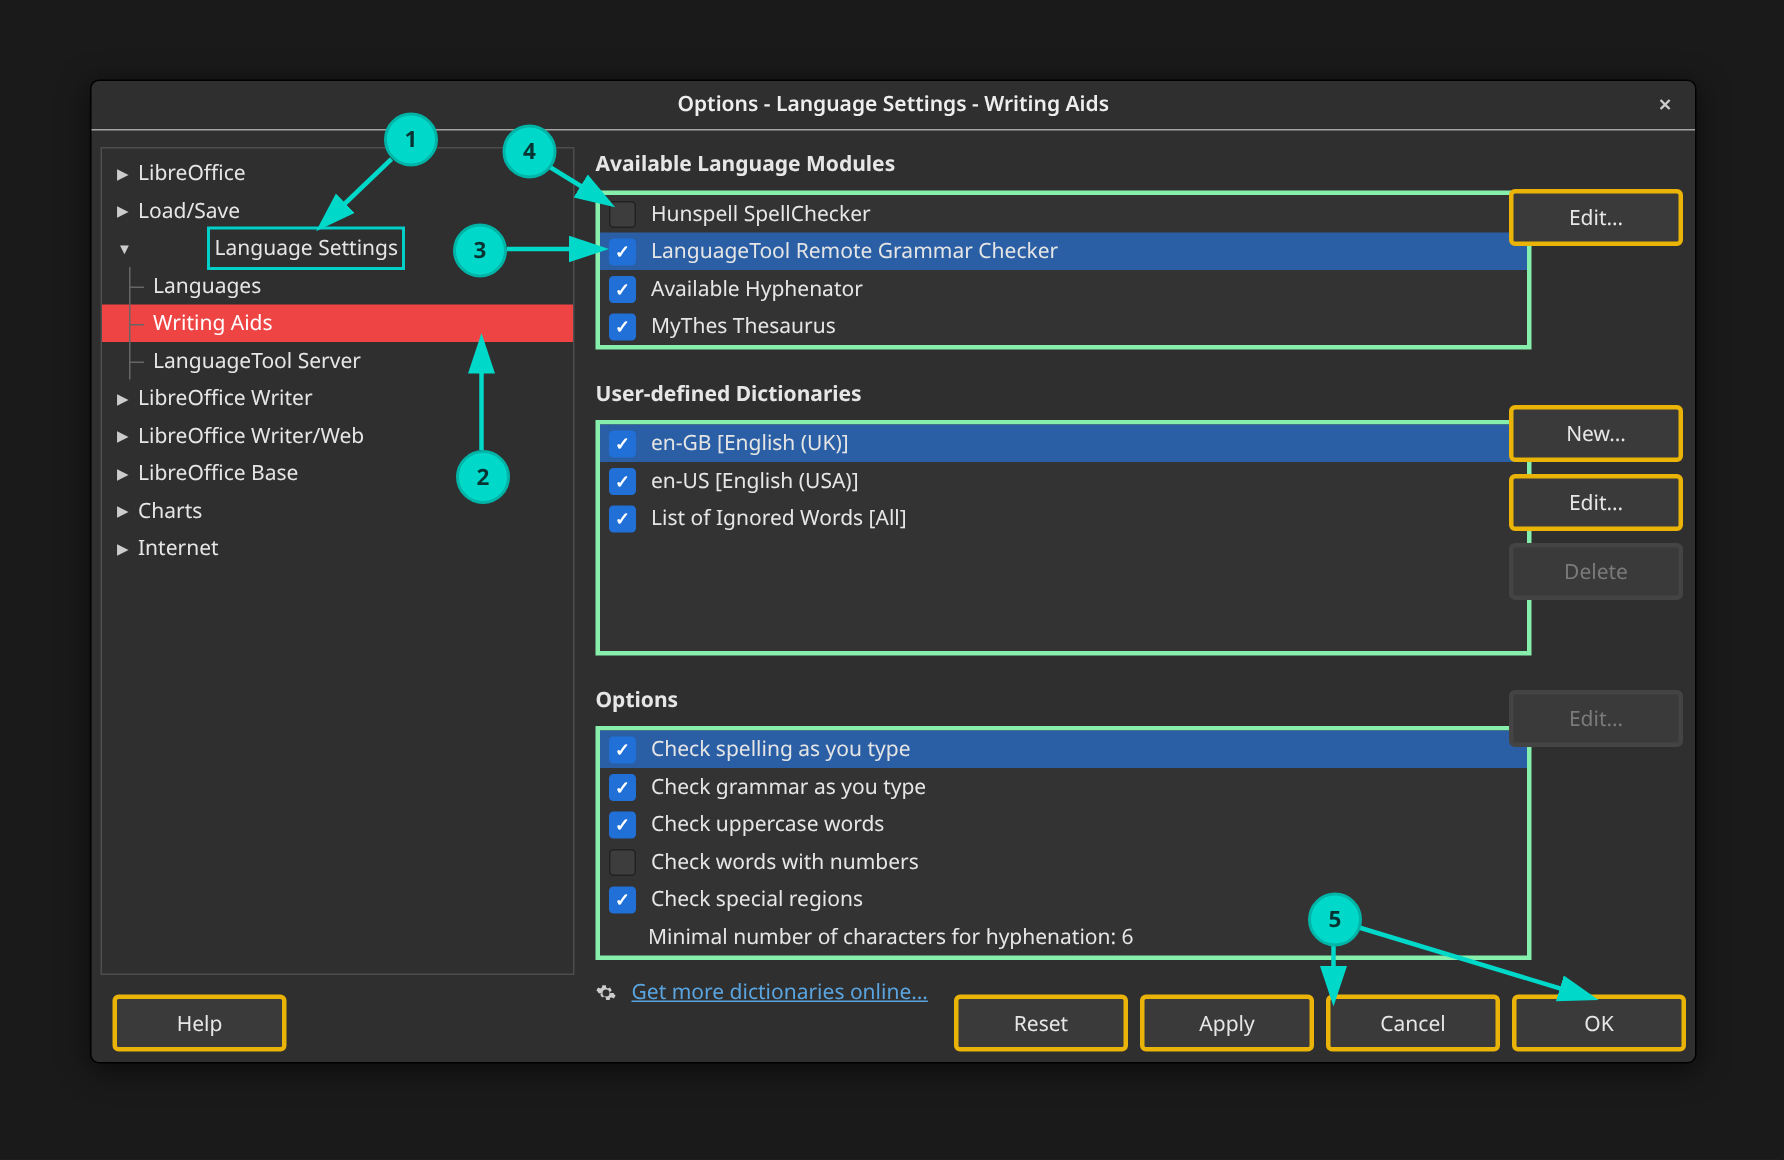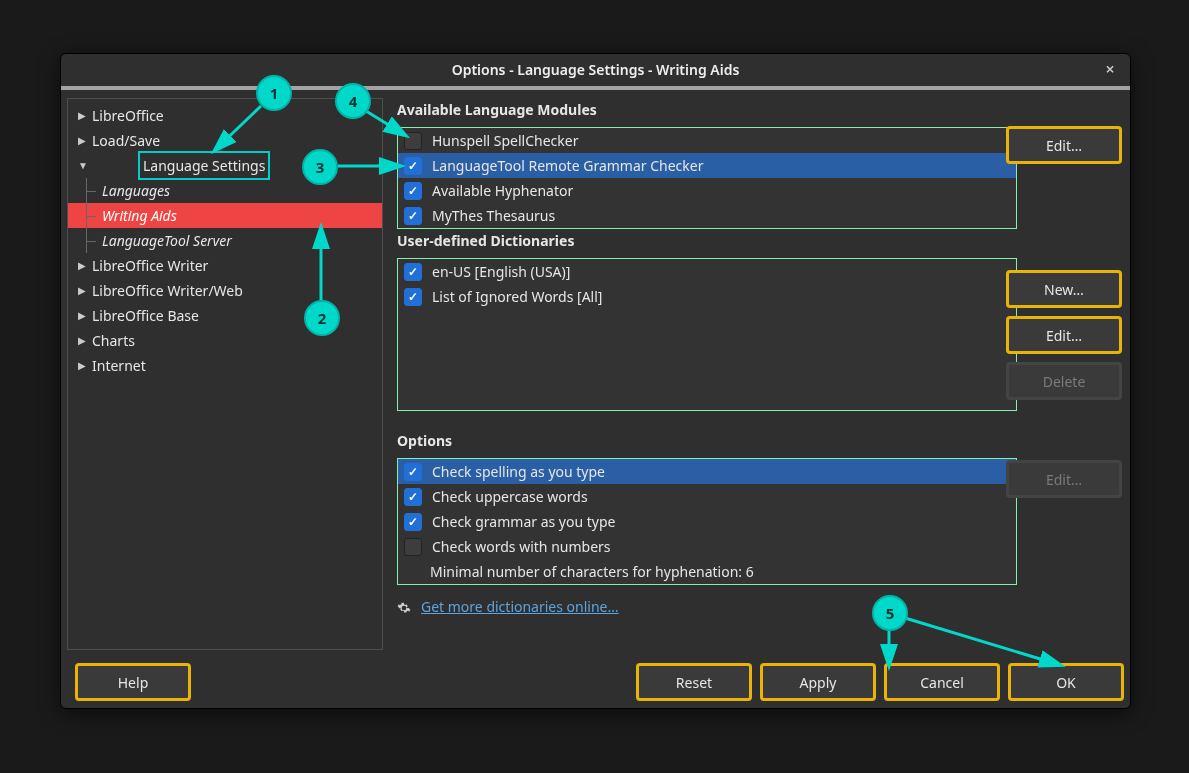--- a/index.html
+++ b/index.html
@@ -24,21 +24,21 @@
     border-radius: 6px;
     box-shadow: 0 4px 20px rgba(0,0,0,0.6);
   }
   .titlebar {
     height: 32px;
     line-height: 32px;
     text-align: center;
     color: #eee;
     font-weight: 600;
     position: relative;
-    border-bottom: 4px solid #a3a3a3;
+    border-bottom: 1px solid #a3a3a3;
   }
   .titlebar .close {
     position: absolute;
     right: 8px;
     top: 0;
     width: 24px;
     height: 32px;
     line-height: 30px;
     text-align: center;
     color: #ccc;
@@ -74,21 +74,20 @@
   .tree-row .arrow {
     display: inline-block;
     width: 10px;
     margin-right: 4px;
     font-size: 10px;
     color: #ccc;
   }
   .tree-row.child {
     padding-left: 34px;
     position: relative;
-    font-style: italic;
   }
   .tree-row.child::before {
     content: "";
     position: absolute;
     left: 18px;
     top: 0;
     bottom: 0;
     width: 12px;
     border-left: 1px solid #666;
   }
@@ -118,21 +117,21 @@
     top: 4px;
     bottom: 0;
   }
   .section-title {
     font-weight: 700;
     color: #e6e6e6;
     margin: 0 0 8px 0;
     padding-top: 2px;
   }
   .listbox {
-    border: 1px solid #86efac;
+    border: 3px solid #86efac;
     background: #333;
   }
   .list-row {
     height: 25px;
     display: flex;
     align-items: center;
     padding-left: 6px;
     gap: 10px;
     color: #e6e6e6;
   }
@@ -302,22 +301,26 @@
         </div>
         <div class="list-row">
           <span class="check checked"></span>
           <span>MyThes Thesaurus</span>
         </div>
       </div>
       <div class="side-btns" style="top:28px;">
         <div class="btn">Edit…</div>
       </div>
 
-      <div class="section-title" style="">User-defined Dictionaries</div>
+      <div class="section-title" style="margin-top:18px;">User-defined Dictionaries</div>
       <div class="listbox" style="width:618px; height:151px;">
+        <div class="list-row selected">
+          <span class="check checked"></span>
+          <span>en-GB [English (UK)]</span>
+        </div>
         <div class="list-row">
           <span class="check checked"></span>
           <span>en-US [English (USA)]</span>
         </div>
         <div class="list-row">
           <span class="check checked"></span>
           <span>List of Ignored Words [All]</span>
         </div>
       </div>
       <div class="side-btns" style="top:172px;">
@@ -327,29 +330,33 @@
       </div>
 
       <div class="section-title" style="margin-top:18px;">Options</div>
       <div class="listbox" style="width:618px;">
         <div class="list-row selected">
           <span class="check checked"></span>
           <span>Check spelling as you type</span>
         </div>
         <div class="list-row">
           <span class="check checked"></span>
+          <span>Check grammar as you type</span>
+        </div>
+        <div class="list-row">
+          <span class="check checked"></span>
           <span>Check uppercase words</span>
-        </div>
-        <div class="list-row">
-          <span class="check checked"></span>
-          <span>Check grammar as you type</span>
         </div>
         <div class="list-row">
           <span class="check"></span>
           <span>Check words with numbers</span>
+        </div>
+        <div class="list-row">
+          <span class="check checked"></span>
+          <span>Check special regions</span>
         </div>
         <div class="list-row" style="padding-left:32px;">
           <span>Minimal number of characters for hyphenation:  6</span>
         </div>
       </div>
       <div class="side-btns" style="top:362px;">
         <div class="btn disabled">Edit…</div>
       </div>
 
       <div style="margin-top:12px; display:flex; align-items:center;">

